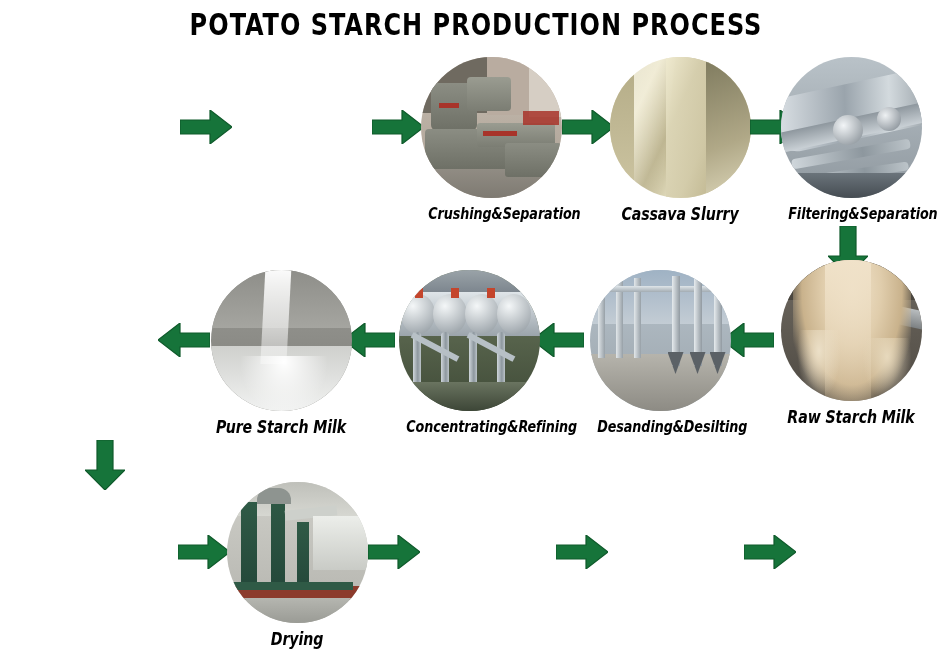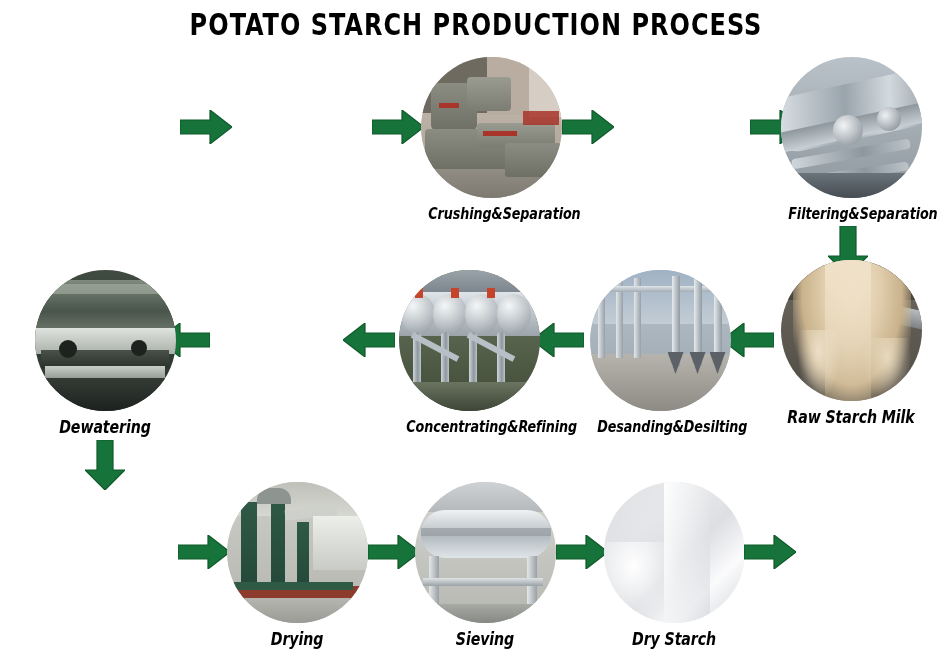--- a/index.html
+++ b/index.html
@@ -156,20 +156,30 @@
     </div>
     <div class="caption sm">Crushing&amp;Separation</div>
   </div>
 
   <div class="arrow" style="left:562px;top:110px;">
     <svg width="52" height="34" viewBox="0 0 52 34">
         <path d="M0 10 H30 V0 L52 17 L30 34 V24 H0 Z" fill="#16743a" stroke="#0f5a2b" stroke-width="1.2"></path>
       </svg>
   </div>
 
+  <div class="node" style="left:607px;top:57px;">
+    <div class="circle">
+      <div class="scene slurry lyr" style="inset:0;"></div>
+      <div class="lyr slurry-st" style="left:18px;top:0;width:40px;height:141px;transform:skewX(-6deg);opacity:.5;"></div>
+      <div class="lyr" style="left:56px;top:0;width:52px;height:141px;background:linear-gradient(105deg,#efeacf,#b8ae86);opacity:.85;"></div>
+      <div class="lyr" style="left:0;top:0;width:24px;height:141px;background:linear-gradient(#b3ab86,#cdc5a2);"></div>
+      <div class="lyr" style="left:96px;top:0;width:45px;height:141px;background:linear-gradient(160deg,#7e7a5e,#b0a887 60%,#ddd7ba);"></div>
+    </div>
+    <div class="caption">Cassava Slurry</div>
+  </div>
 
   <div class="arrow" style="left:750px;top:110px;">
     <svg width="52" height="34" viewBox="0 0 52 34">
         <path d="M0 10 H30 V0 L52 17 L30 34 V24 H0 Z" fill="#16743a" stroke="#0f5a2b" stroke-width="1.2"></path>
       </svg>
   </div>
 
   <div class="node" style="left:778px;top:57px;">
     <div class="circle">
       <div class="scene steelbg lyr" style="inset:0;"></div>
@@ -256,41 +266,37 @@
     </div>
     <div class="caption sm">Concentrating&amp;Refining</div>
   </div>
 
   <div class="arrow" style="left:343px;top:323px;">
     <svg width="52" height="34" viewBox="0 0 52 34">
         <path d="M52 10 H22 V0 L0 17 L22 34 V24 H52 Z" fill="#16743a" stroke="#0f5a2b" stroke-width="1.2"></path>
       </svg>
   </div>
 
+  <div class="node" style="left:208px;top:270px;">
+    <div class="circle">
+      <div class="scene milkbg lyr" style="inset:0;"></div>
+      <div class="lyr" style="left:0;top:0;width:141px;height:58px;background:linear-gradient(#8e8e89,#a5a5a0);"></div>
+      <div class="lyr" style="left:0;top:76px;width:141px;height:65px;background:linear-gradient(#cfd0cd,#f1f2f1);"></div>
+      <div class="lyr" style="left:52px;top:-6px;width:26px;height:100px;background:linear-gradient(#ffffff,rgba(255,255,255,.35));transform:skewX(-3deg);"></div>
+      <div class="lyr" style="left:30px;top:86px;width:86px;height:58px;background:radial-gradient(ellipse at 50% 10%,#ffffff,rgba(255,255,255,0) 72%);"></div>
+    </div>
+    <div class="caption">Pure Starch Milk</div>
+  </div>
 
   <div class="arrow" style="left:158px;top:323px;">
     <svg width="52" height="34" viewBox="0 0 52 34">
         <path d="M52 10 H22 V0 L0 17 L22 34 V24 H52 Z" fill="#16743a" stroke="#0f5a2b" stroke-width="1.2"></path>
       </svg>
   </div>
 
-  <div class="node" style="left:32px;top:270px;">
-    <div class="circle">
-      <div class="scene drumbg lyr" style="inset:0;"></div>
-      <div class="lyr drum" style="left:-8px;top:10px;width:150px;height:52px;"></div>
-      <div class="lyr" style="left:-8px;top:14px;width:150px;height:10px;background:#a9b3a6;opacity:.6;"></div>
-      <div class="lyr" style="left:0;top:58px;width:141px;height:26px;background:linear-gradient(#dfe3df,#aab0a9);"></div>
-      <div class="lyr" style="left:6px;top:80px;width:128px;height:18px;background:linear-gradient(#4a514a,#2b312b);"></div>
-      <div class="lyr" style="left:10px;top:96px;width:120px;height:14px;background:linear-gradient(#c9cec9,#8f958f);"></div>
-      <div class="lyr" style="left:0;top:108px;width:141px;height:33px;background:linear-gradient(#343b35,#1d221e);"></div>
-      <div class="lyr" style="left:24px;top:70px;width:18px;height:18px;border-radius:50%;background:#1d221e;"></div>
-      <div class="lyr" style="left:96px;top:70px;width:16px;height:16px;border-radius:50%;background:#1d221e;"></div>
-    </div>
-    <div class="caption">Dewatering</div>
-  </div>
 
   <div class="arrow" style="left:85px;top:440px;">
     <svg width="40" height="50" viewBox="0 0 40 50">
         <path d="M12 0 H28 V30 H40 L20 50 L0 30 H12 Z" fill="#16743a" stroke="#0f5a2b" stroke-width="1.2"></path>
       </svg>
   </div>
 
 
   <div class="arrow" style="left:178px;top:535px;">
     <svg width="52" height="34" viewBox="0 0 52 34">
@@ -314,49 +320,27 @@
     </div>
     <div class="caption">Drying</div>
   </div>
 
   <div class="arrow" style="left:368px;top:535px;">
     <svg width="52" height="34" viewBox="0 0 52 34">
         <path d="M0 10 H30 V0 L52 17 L30 34 V24 H0 Z" fill="#16743a" stroke="#0f5a2b" stroke-width="1.2"></path>
       </svg>
   </div>
 
-  <div class="node" style="left:412px;top:482px;">
-    <div class="circle">
-      <div class="scene sievebg lyr" style="inset:0;"></div>
-      <div class="lyr" style="left:0;top:0;width:141px;height:30px;background:linear-gradient(#cfd2d4,#b4b8ba);"></div>
-      <div class="lyr sievedrum" style="left:6px;top:28px;width:130px;height:48px;"></div>
-      <div class="lyr" style="left:6px;top:46px;width:130px;height:8px;background:#8d959a;opacity:.6;"></div>
-      <div class="lyr" style="left:14px;top:74px;width:10px;height:58px;background:linear-gradient(90deg,#e3e7e9,#98a0a5);"></div>
-      <div class="lyr" style="left:112px;top:74px;width:10px;height:58px;background:linear-gradient(90deg,#e3e7e9,#98a0a5);"></div>
-      <div class="lyr" style="left:8px;top:96px;width:120px;height:8px;background:linear-gradient(#dfe3e5,#9aa2a7);"></div>
-      <div class="lyr" style="left:0;top:122px;width:141px;height:19px;background:linear-gradient(#a8aaa6,#868884);"></div>
-    </div>
-    <div class="caption">Sieving</div>
-  </div>
 
   <div class="arrow" style="left:556px;top:535px;">
     <svg width="52" height="34" viewBox="0 0 52 34">
         <path d="M0 10 H30 V0 L52 17 L30 34 V24 H0 Z" fill="#16743a" stroke="#0f5a2b" stroke-width="1.2"></path>
       </svg>
   </div>
 
-  <div class="node" style="left:601px;top:482px;">
-    <div class="circle">
-      <div class="scene powder lyr" style="inset:0;"></div>
-      <div class="lyr powder-sh" style="left:0;top:0;width:141px;height:141px;"></div>
-      <div class="lyr" style="left:60px;top:0;width:46px;height:141px;background:linear-gradient(100deg,rgba(255,255,255,.95),rgba(205,209,214,.5));"></div>
-      <div class="lyr" style="left:0;top:60px;width:74px;height:81px;background:radial-gradient(ellipse at 40% 30%,#ffffff,rgba(255,255,255,0) 70%);"></div>
-    </div>
-    <div class="caption">Dry Starch</div>
-  </div>
 
   <div class="arrow" style="left:744px;top:535px;">
     <svg width="52" height="34" viewBox="0 0 52 34">
         <path d="M0 10 H30 V0 L52 17 L30 34 V24 H0 Z" fill="#16743a" stroke="#0f5a2b" stroke-width="1.2"></path>
       </svg>
   </div>
 
 
 </div>
 

